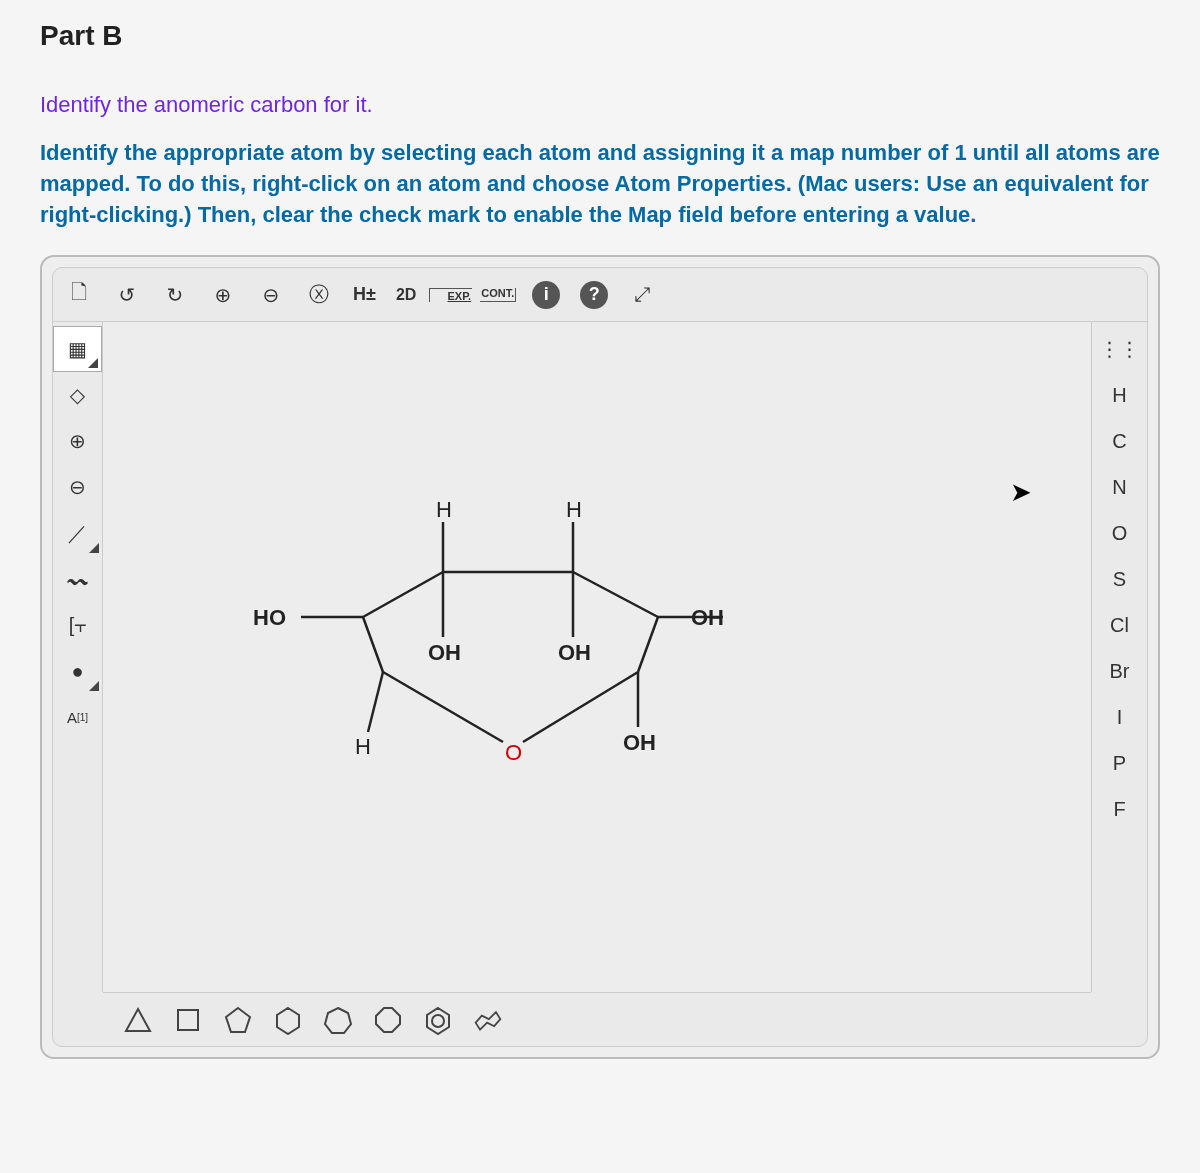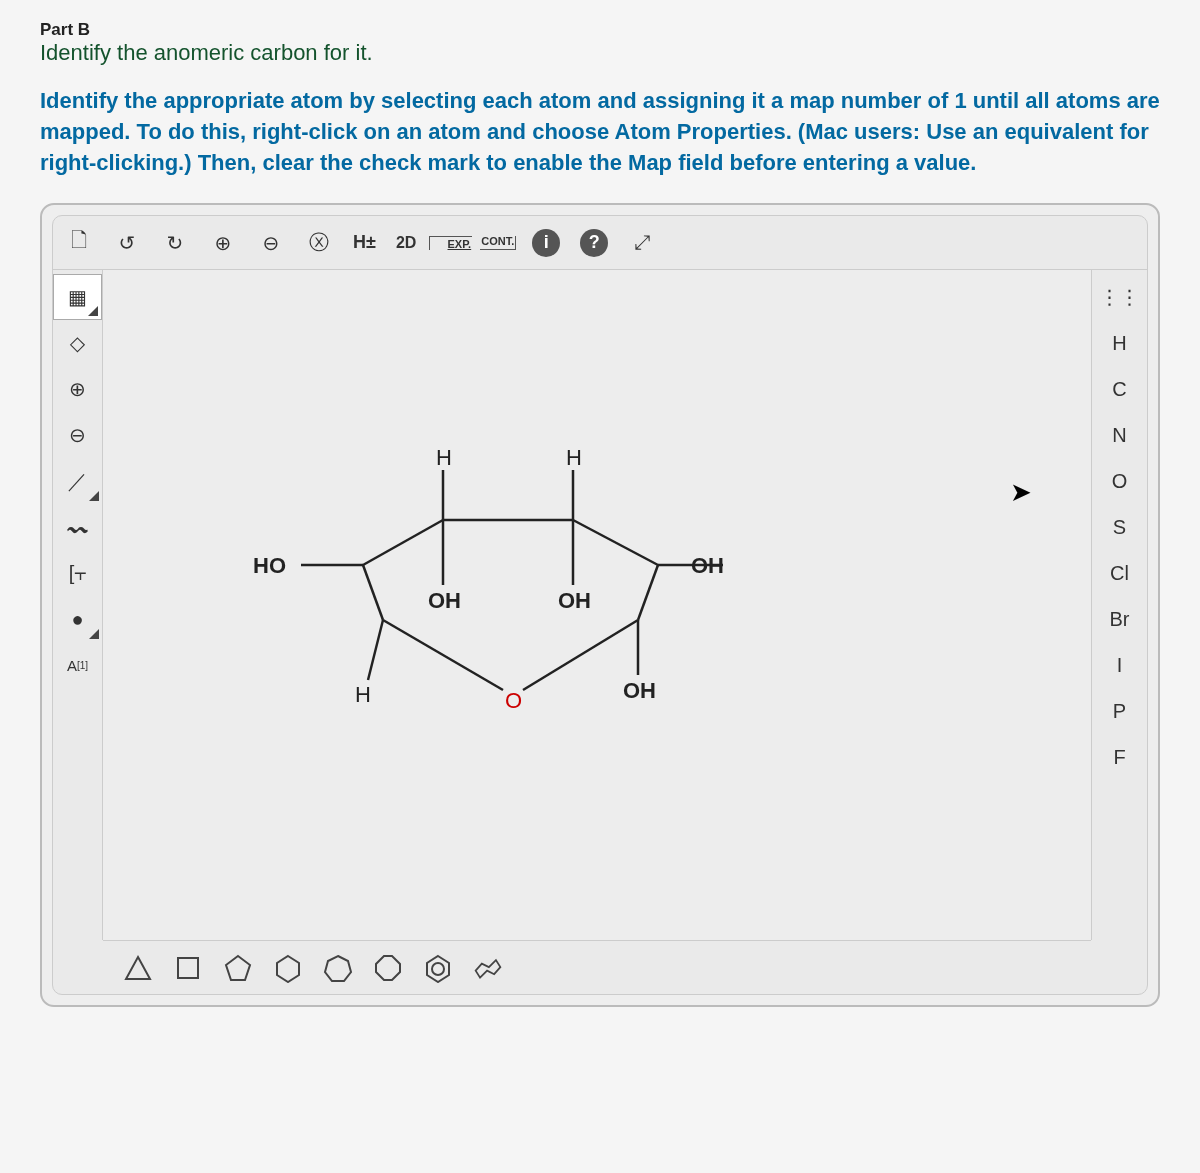--- a/index.html
+++ b/index.html
@@ -5,26 +5,27 @@
   * { box-sizing: border-box; margin: 0; padding: 0; }
   body {
     font-family: Arial, Helvetica, sans-serif;
     background: #f5f5f5;
     padding: 20px 40px;
     width: 1200px;
     color: #222;
   }
   .part-label {
     font-weight: bold;
-    font-size: 17px;
+    font-size: 28px;
+    margin-bottom: 40px;
   }
   .prompt1 {
     font-size: 22px;
     margin-bottom: 20px;
-    color: #14532d;
+    color: #6d28d9;
   }
   .prompt2 {
     font-size: 22px;
     font-weight: bold;
     margin-bottom: 25px;
     line-height: 1.4;
     color: #0369a1;
   }
   .editor-frame {
     border: 2px solid #bbb;

